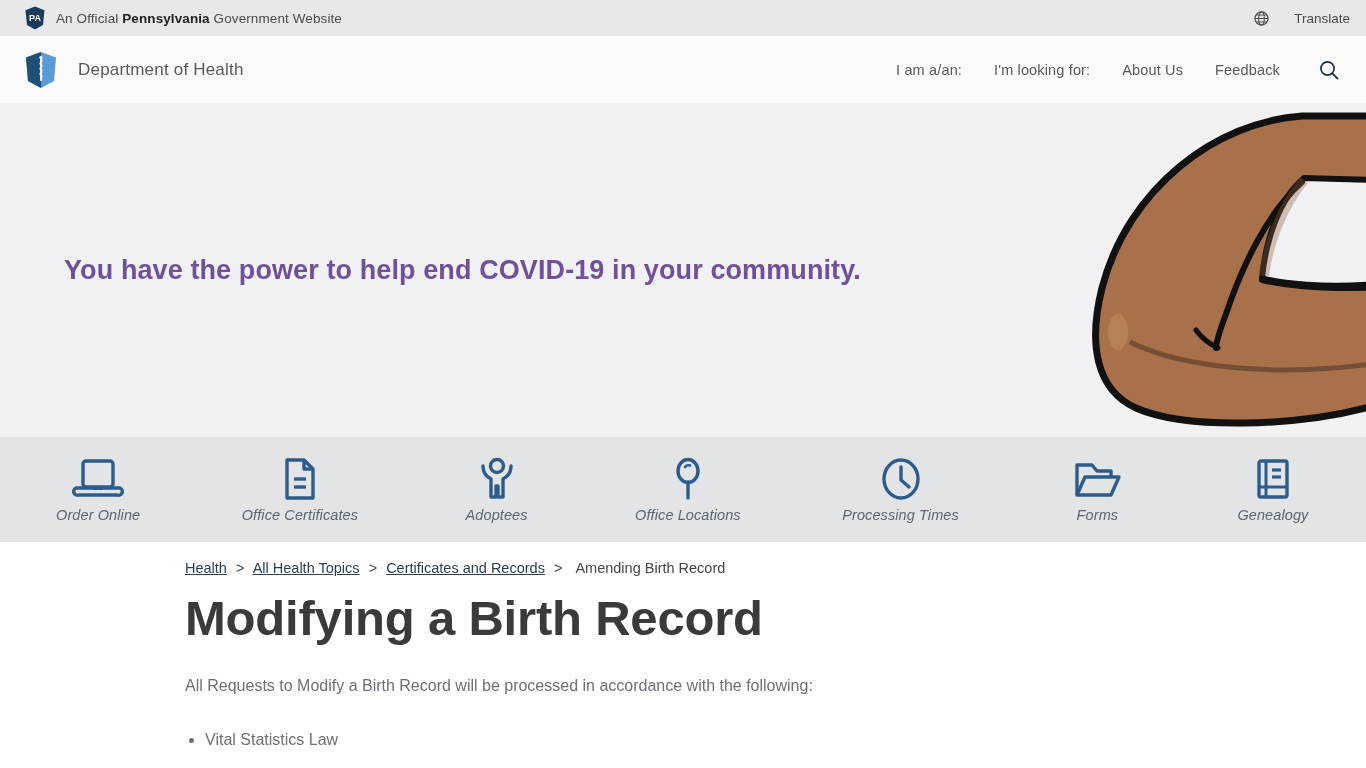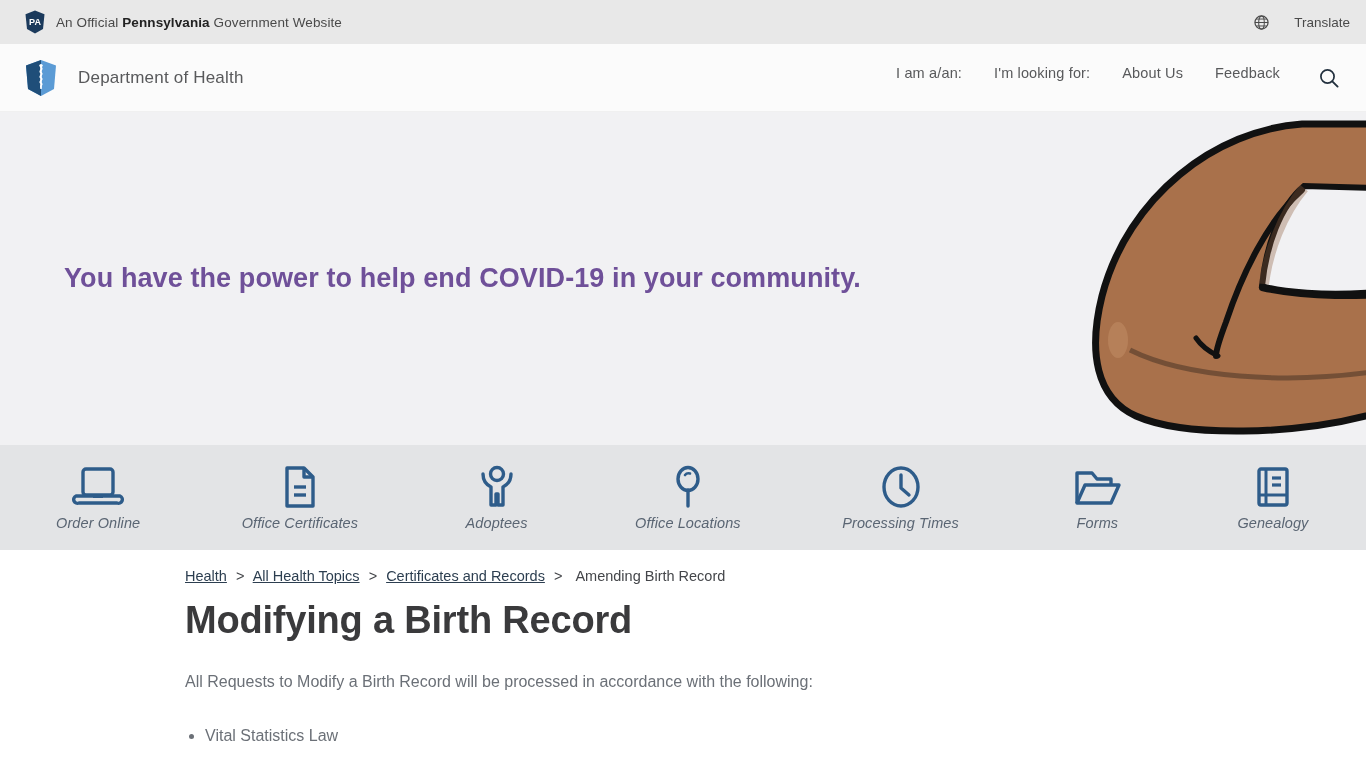--- a/index.html
+++ b/index.html
@@ -7,21 +7,21 @@
     margin: 0; padding: 0;
     width: 1366px; height: 768px;
     overflow: hidden;
     background: #ffffff;
     font-family: "Liberation Sans", sans-serif;
     -webkit-font-smoothing: antialiased;
   }
 
   
   .official-bar {
-    height: 44px;
+    height: 36px;
     background: #e8e8e8;
     display: flex;
     align-items: center;
     padding: 0 16px 0 24px;
     position: relative;
     justify-content: center;
   }
   .official-left { display: flex; align-items: center; gap: 10px; }
   .keystone-mini { width: 22px; height: 24px; display: block; }
   .official-text {
@@ -54,20 +54,21 @@
   .brand-keystone { width: 34px; height: 38px; display: block; }
   .brand-name {
     font-size: 17px;
     color: #58595b;
     letter-spacing: .2px;
     white-space: nowrap;
   }
   .main-nav {
     margin-left: auto;
     display: flex;
+    align-items: center;
     gap: 32px;
   }
   .nav-link {
     font-size: 14.5px;
     color: #58595b;
     white-space: nowrap;
     cursor: pointer;
     letter-spacing: .15px;
   }
   .search-btn {
@@ -156,21 +157,21 @@
   .crumb-sep { color: #44464a; margin: 0 5px; }
   .crumb-current { color: #44464a; margin-left: 4px; }
 
   .main-col {
     position: absolute;
     left: 185px;
     top: 50px;
     width: 640px;
   }
   .page-title {
-    font-size: 38px;
+    font-size: 49px;
     font-weight: 700;
     color: #3a3a3c;
     margin: 0 0 26px 0;
     letter-spacing: -.2px;
     line-height: 1.1;
   }
   .body-text {
     font-size: 16px;
     color: #6b7077;
     line-height: 28px;

